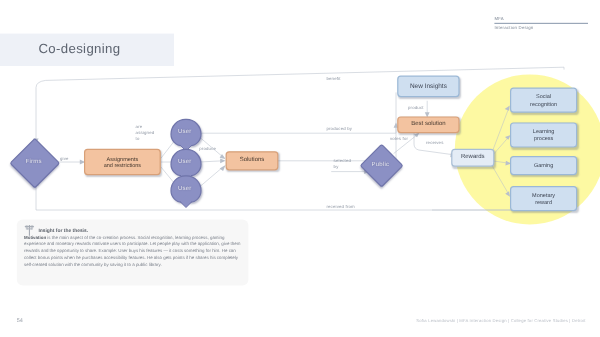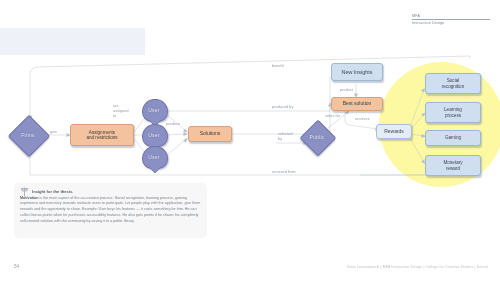--- a/index.html
+++ b/index.html
@@ -144,20 +144,21 @@
 
 <div class="slide">
 
   <div class="header">
     <div class="h1">MFA</div>
     <div class="hline"></div>
     <div class="h2">Interaction Design</div>
   </div>
 
   <div class="title-band"></div>
+  <div class="title-text">Co-designing</div>
 
   <div class="halo"></div>
 
   <svg class="wires">
 
     <path d="M30 118 L30 73 Q30 68 38 67 L470 56"></path>
     <polygon class="arrow" points="30,120 27.8,115.5 32.2,115.5"></polygon>
 
     <path d="M30 152 L30 175 L470 175"></path>
     <polygon class="arrow" points="30,150 27.8,154.5 32.2,154.5"></polygon>

